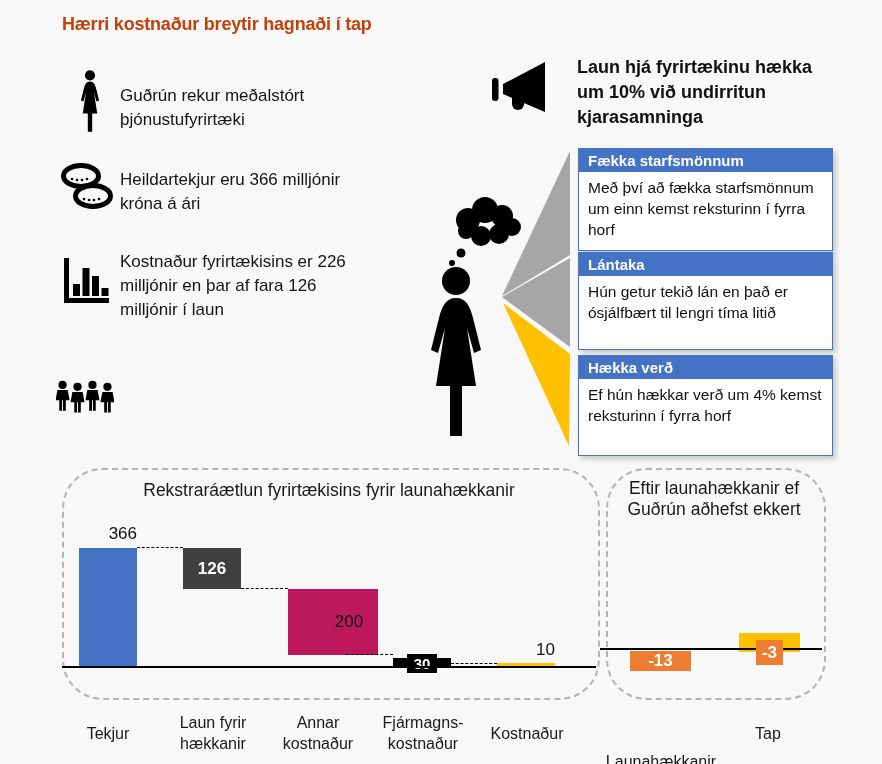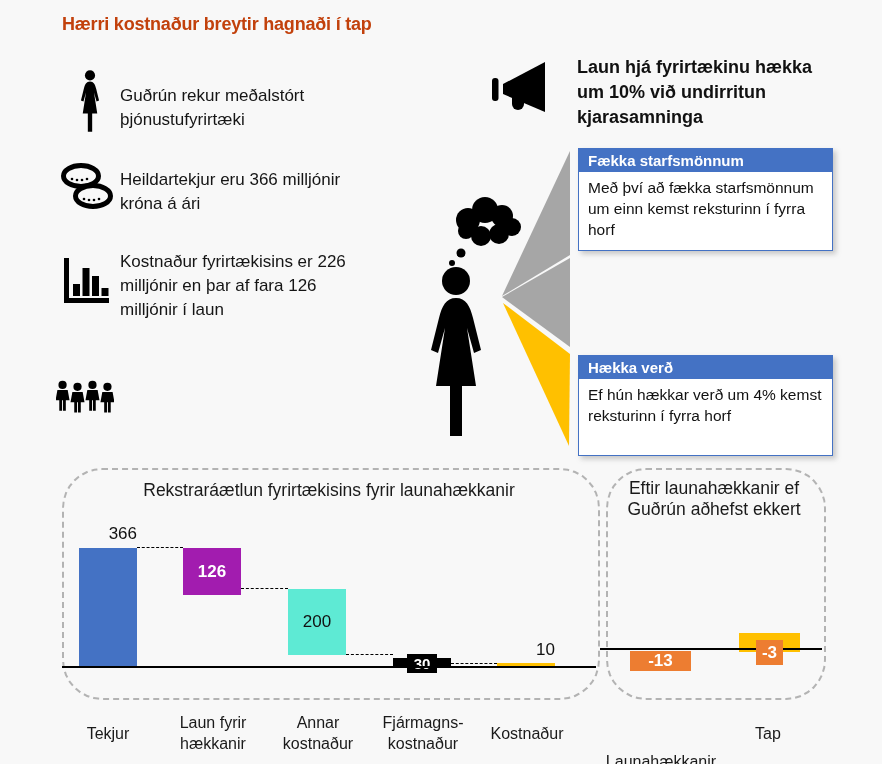--- a/index.html
+++ b/index.html
@@ -124,38 +124,42 @@
     <g fill="#000" transform="translate(424,266)">
       <circle cx="32" cy="15" r="14"></circle>
       <path d="M32,32 C22,32 18,40 15,52 L7,84 L14,87 L21,62 L12,120 L26,120 L26,170 L38,170 L38,120 L52,120 L43,62 L50,87 L57,84 L49,52 C46,40 42,32 32,32 Z"></path>
     </g>
   </svg>
 
   <div class="abs opt-box" style="left:578px;top:148px;">
     <div class="opt-header">Fækka starfsmönnum</div>
     <div class="opt-body" style="min-height:68px;">Með því að fækka starfsmönnum um einn kemst reksturinn í fyrra horf</div>
   </div>
+  <div class="abs opt-box" style="left:578px;top:252px;">
+    <div class="opt-header">Lántaka</div>
+    <div class="opt-body" style="min-height:63px;">Hún getur tekið lán en það er ósjálfbært til lengri tíma litið</div>
+  </div>
   <div class="abs opt-box" style="left:578px;top:355px;">
     <div class="opt-header">Hækka verð</div>
     <div class="opt-body" style="min-height:66px;">Ef hún hækkar verð um 4% kemst reksturinn í fyrra horf</div>
   </div>
 
   <div class="abs dash-box" style="left:62px;top:468px;width:534px;height:228px;"></div>
   <div class="abs chart-title" style="left:62px;top:480px;width:534px;">Rekstraráætlun fyrirtækisins fyrir launahækkanir</div>
 
   <div class="abs bar-label-out" style="left:79px;top:524px;width:58px;">366</div>
   <div class="bar" style="left:79px;top:548px;width:58px;height:120px;background:#4472C4;"></div>
   <div class="connector" style="left:137px;top:547px;width:46px;"></div>
 
-  <div class="bar" style="left:183px;top:548px;width:58px;height:47px;background:#a21caf;">
+  <div class="bar" style="left:183px;top:548px;width:58px;height:41px;background:#404040;">
     <span class="bar-label-white">126</span>
   </div>
   <div class="connector" style="left:241px;top:588px;width:47px;"></div>
 
-  <div class="bar" style="left:288px;top:589px;width:58px;height:66px;background:#5eead4;">
+  <div class="bar" style="left:288px;top:589px;width:58px;height:66px;background:#be185d;padding-left:32px;">
     <span style="font-size:17px;color:#111;">200</span>
   </div>
   <div class="connector" style="left:346px;top:654px;width:47px;"></div>
 
   <div class="bar" style="left:393px;top:658px;width:58px;height:10px;background:#000;"></div>
   <div class="thirty-wrap" style="left:393px;top:653px;width:58px;height:20px;">
     <span>30</span>
   </div>
   <div class="connector" style="left:451px;top:663px;width:46px;"></div>
 

